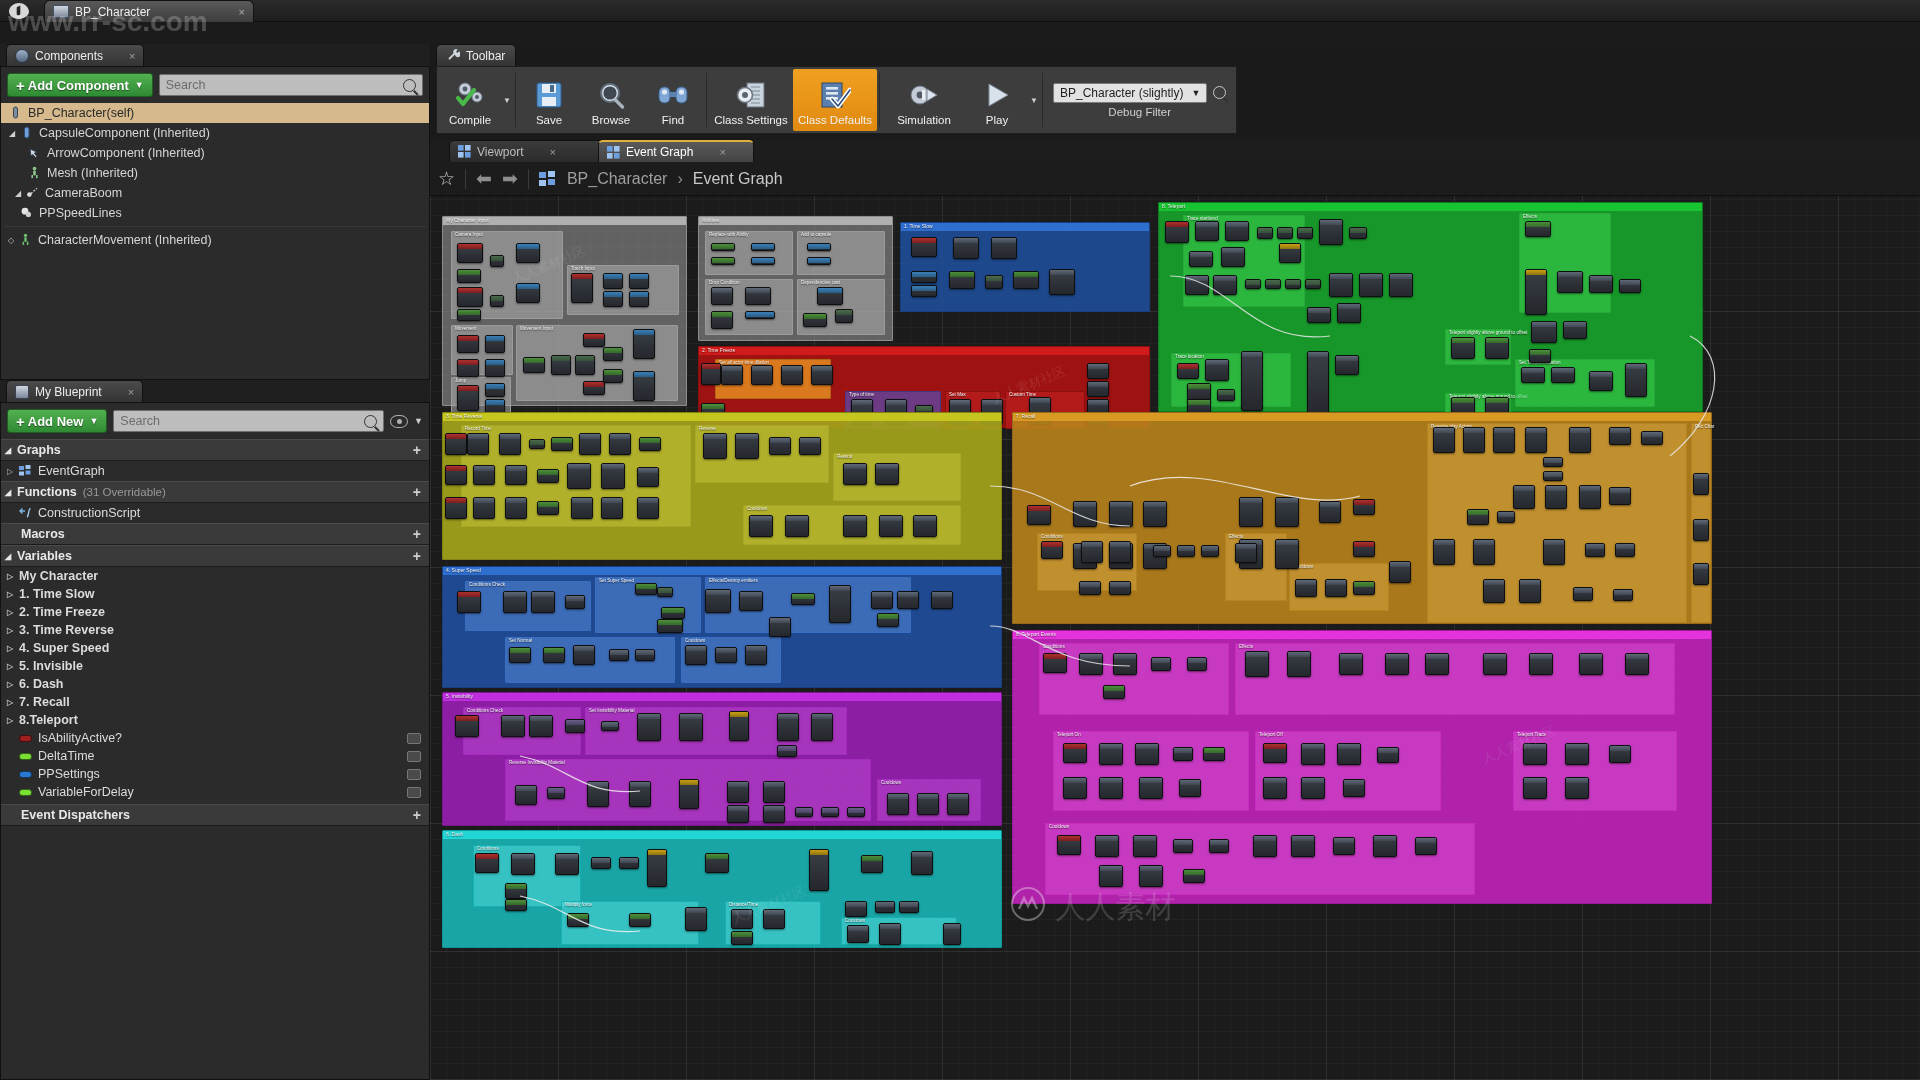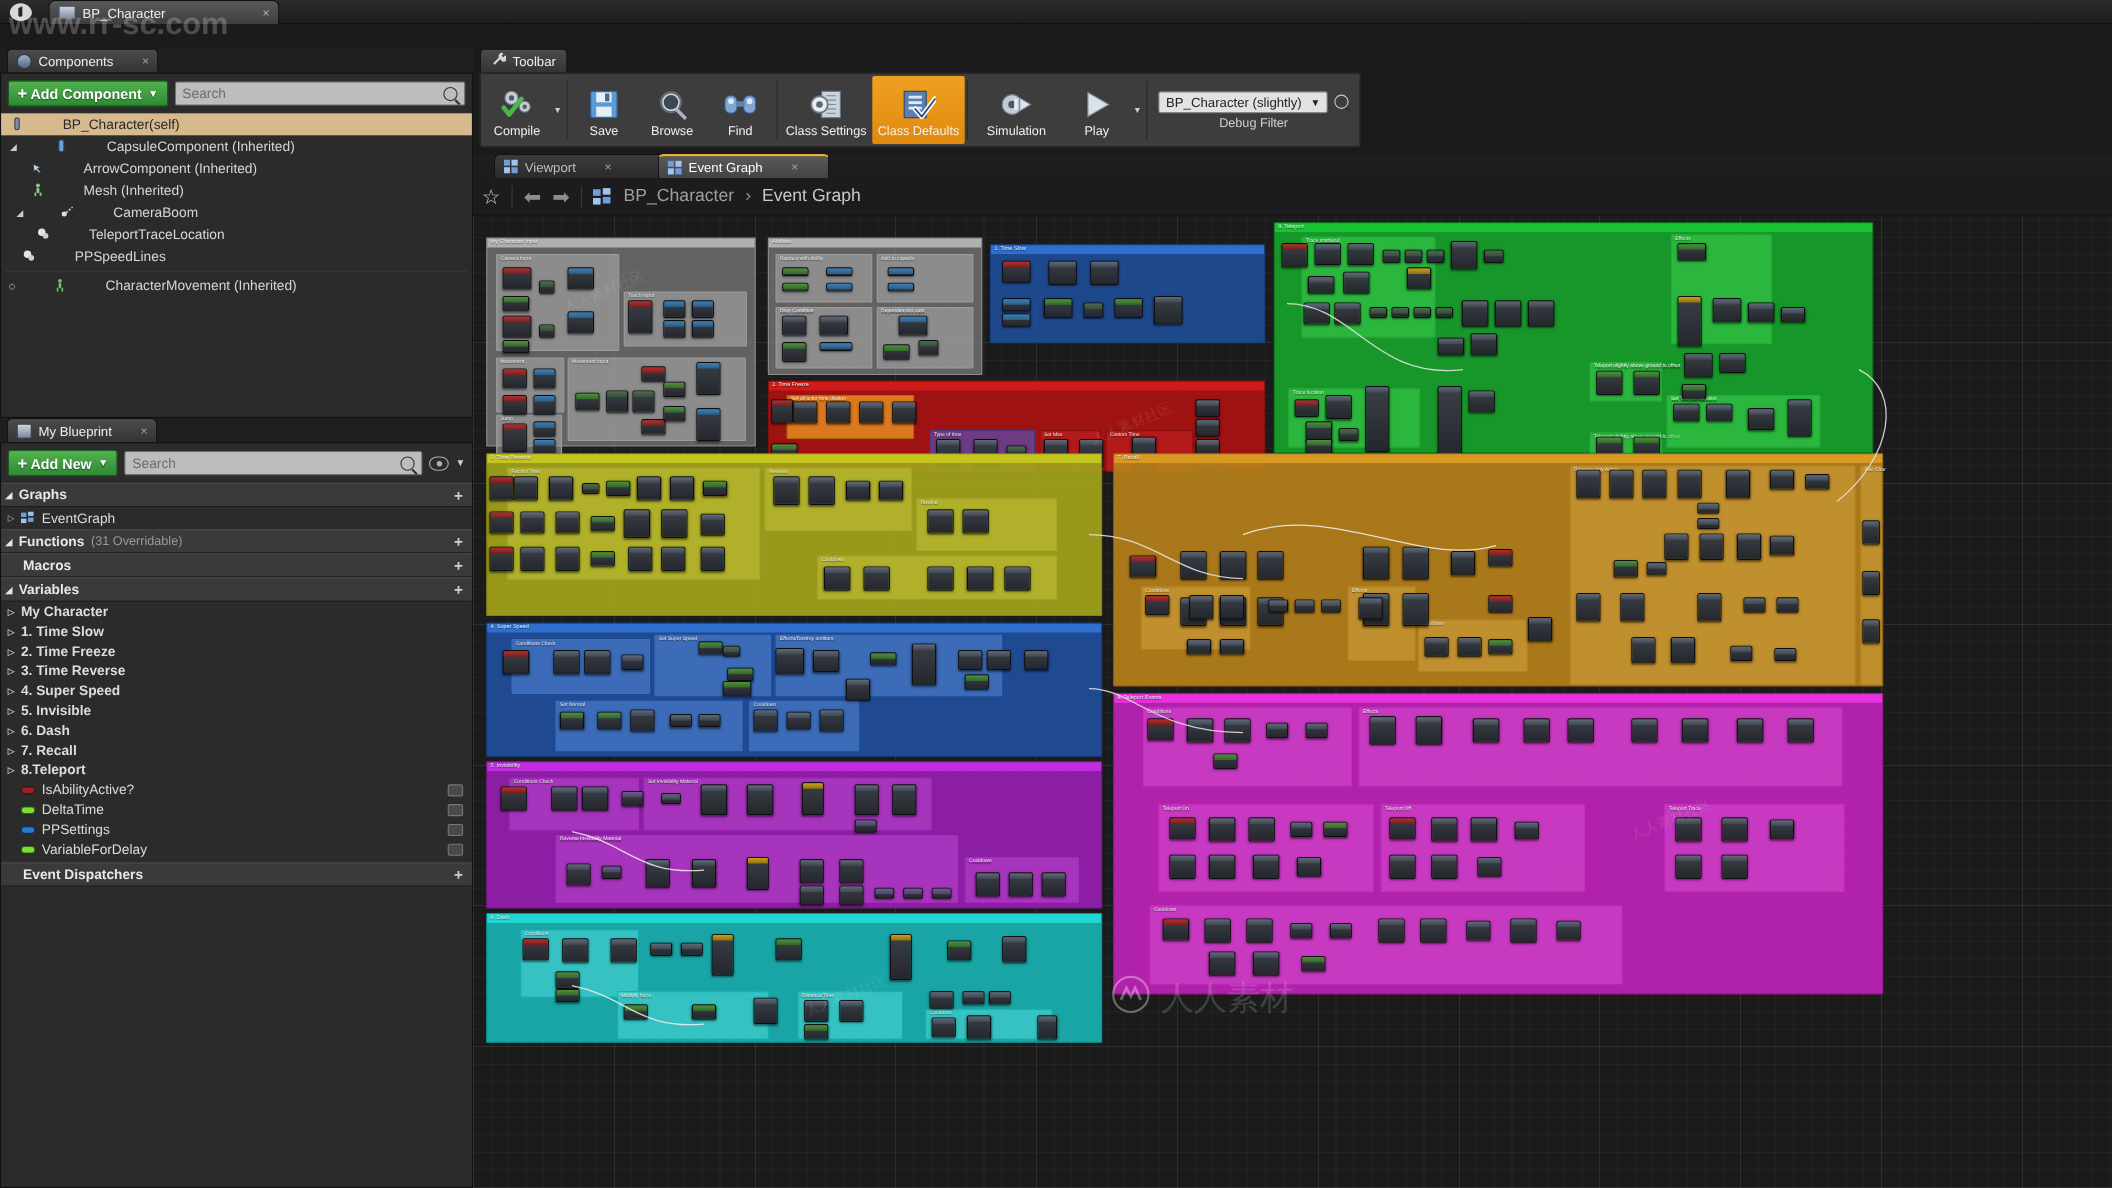--- a/index.html
+++ b/index.html
@@ -72,21 +72,21 @@
   }
   .searchbox input{
     border:0;background:transparent;outline:none;flex:1;
     font-size:12.5px; color:#3a3a3a; font-family:"Liberation Sans",sans-serif;
   }
   .searchbox input::placeholder{ color:#6c6c6c; }
   .mag{ width:13px;height:13px;border:1.6px solid #333;border-radius:50%;position:relative;}
   .mag:after{content:"";position:absolute;right:-4px;bottom:-3px;width:6px;height:1.6px;background:#333;transform:rotate(45deg);}
 
   .tree{ font-size:12.5px; }
-  .tree .row{ display:flex; align-items:center; height:20px; padding-left:6px; white-space:nowrap;gap:29px;}
+  .tree .row{ display:flex; align-items:center; height:20px; padding-left:6px; white-space:nowrap;}
   .tree .row.sel{ background:#d6b98c; color:#2a2a2a; }
   .tree .arrow{ width:11px; font-size:8px; color:#cfcfcf; }
   .tree .arrow.open:before{ content:"\25E2"; }
   .tree .cicon{ width:15px; height:14px; margin-right:4px; display:inline-block;}
   .tree .sep{ height:1px;background:#3a3a3a;margin:3px 4px;}
   .mb-list .cat{
     display:flex;align-items:center; height:22px; padding-left:4px;
     background:#3a3a3a; border-top:1px solid #4a4a4a; border-bottom:1px solid #1c1c1c;
     font-size:12.5px; font-weight:bold; color:#e8e8e8;
   }
@@ -288,29 +288,20 @@
           <span class="cicon">
             <svg width="13" height="13" viewBox="0 0 13 13">
                 <circle cx="3.4" cy="8.6" r="2.3" fill="#dcdcdc"></circle>
                 <path d="M5 7.5L11 2.2" stroke="#cfcfcf" stroke-width="1.4" stroke-dasharray="2 1.4"></path>
               </svg>
           </span>
           <span>CameraBoom</span>
         </div>
 
 
-        <div class="row" style="padding-left:32px;">
-          <span class="cicon">
-            <svg width="13" height="13" viewBox="0 0 13 13">
-                <circle cx="5" cy="5.2" r="3.4" fill="#e4e4e4"></circle>
-                <circle cx="8.4" cy="8.4" r="2.6" fill="#cfcfcf"></circle>
-              </svg>
-          </span>
-          <span>TeleportTraceLocation</span>
-        </div>
 
         <div class="row" style="padding-left:19px;">
           <span class="cicon">
             <svg width="13" height="13" viewBox="0 0 13 13">
                 <circle cx="5" cy="5.2" r="3.4" fill="#e4e4e4"></circle>
                 <circle cx="8.4" cy="8.4" r="2.6" fill="#cfcfcf"></circle>
               </svg>
           </span>
           <span>PPSpeedLines</span>
         </div>
@@ -375,20 +366,29 @@
               </svg>
           </span>
           <span>EventGraph</span>
         </div>
 
         <div class="cat">
           <span class="arrow open" style="width:12px;font-size:8px;">◢</span>
           <span>Functions</span>
           <span class="count">(31 Overridable)</span>
           <span class="plus">+</span>
+        </div>
+        <div class="item" style="height:20px;padding-left:18px;">
+          <span class="fico">
+            <svg width="14" height="12" viewBox="0 0 14 12">
+                <path d="M1 4h5M3.5 1.5L1 4l2.5 2.5" stroke="#7fb6e8" stroke-width="1.4" fill="none"></path>
+                <path d="M8 10c2-.5 1-8 3.5-8.5" stroke="#9fd0f5" stroke-width="1.4" fill="none"></path>
+              </svg>
+          </span>
+          <span>ConstructionScript</span>
         </div>
 
         <div class="cat">
           <span class="arrow" style="width:12px;font-size:8px;"></span>
           <span style="margin-left:4px;">Macros</span>
           <span class="plus">+</span>
         </div>
 
         <div class="cat">
           <span class="arrow open" style="width:12px;font-size:8px;">◢</span>

